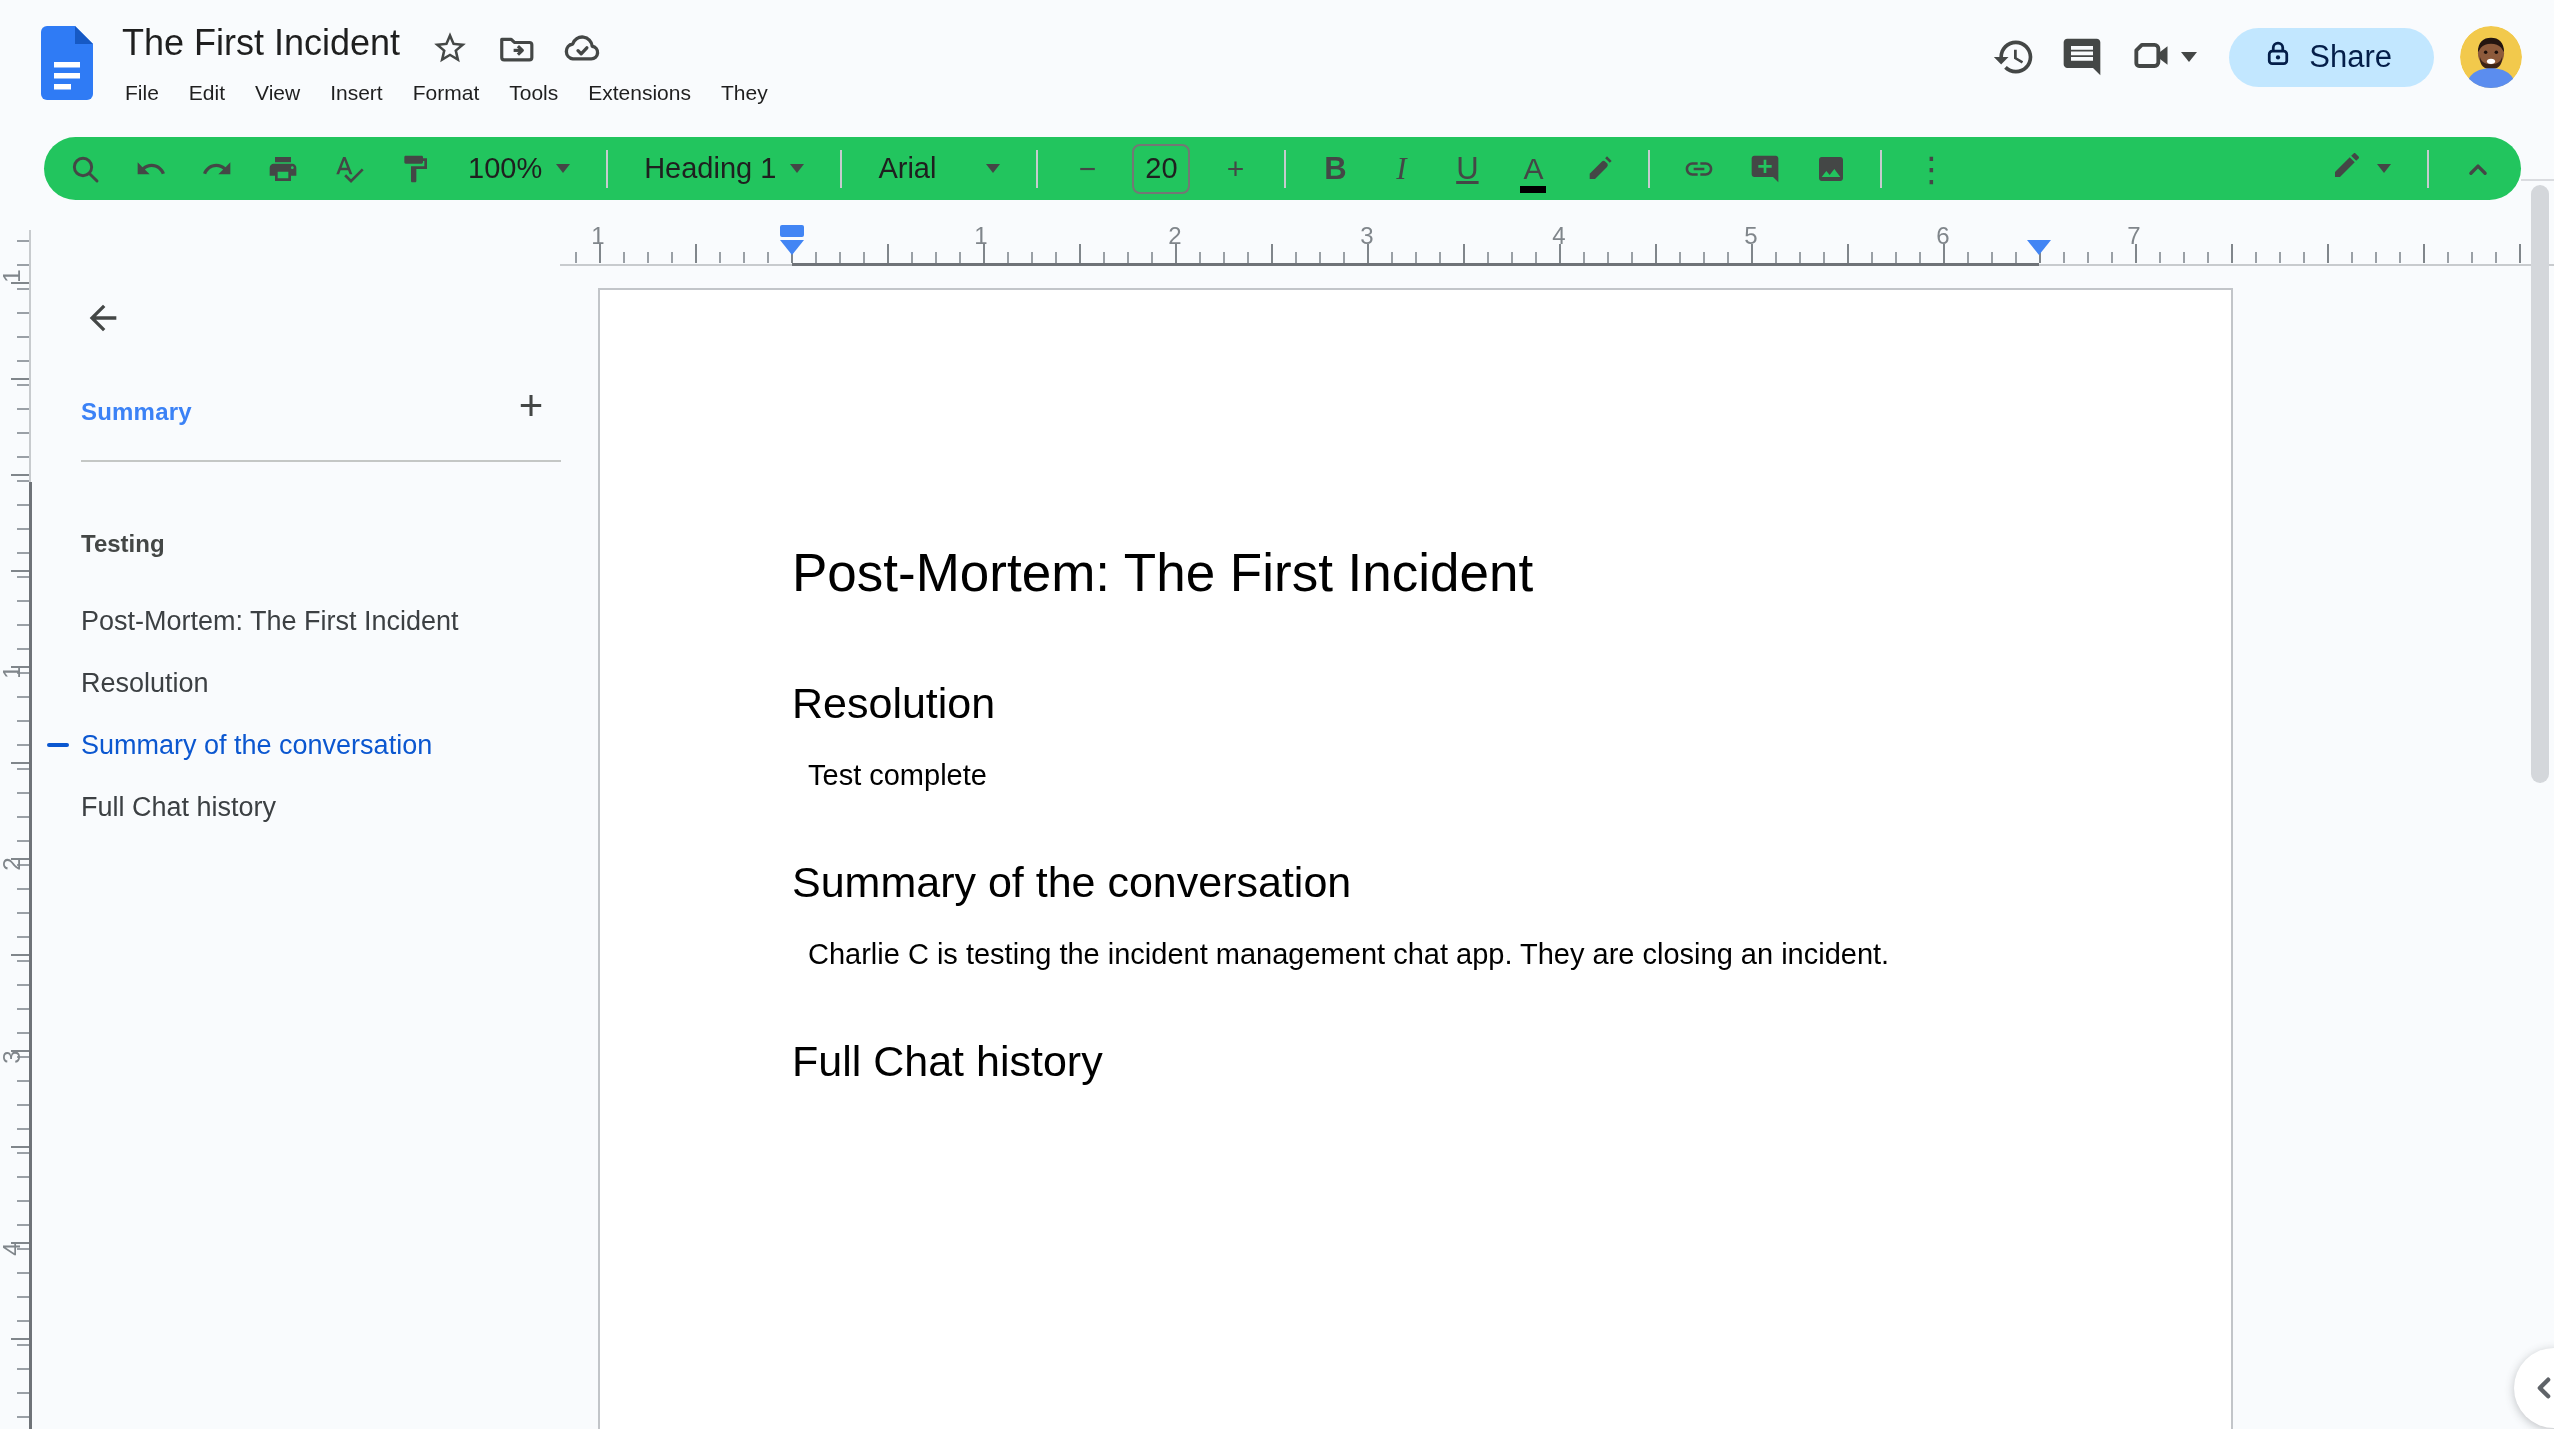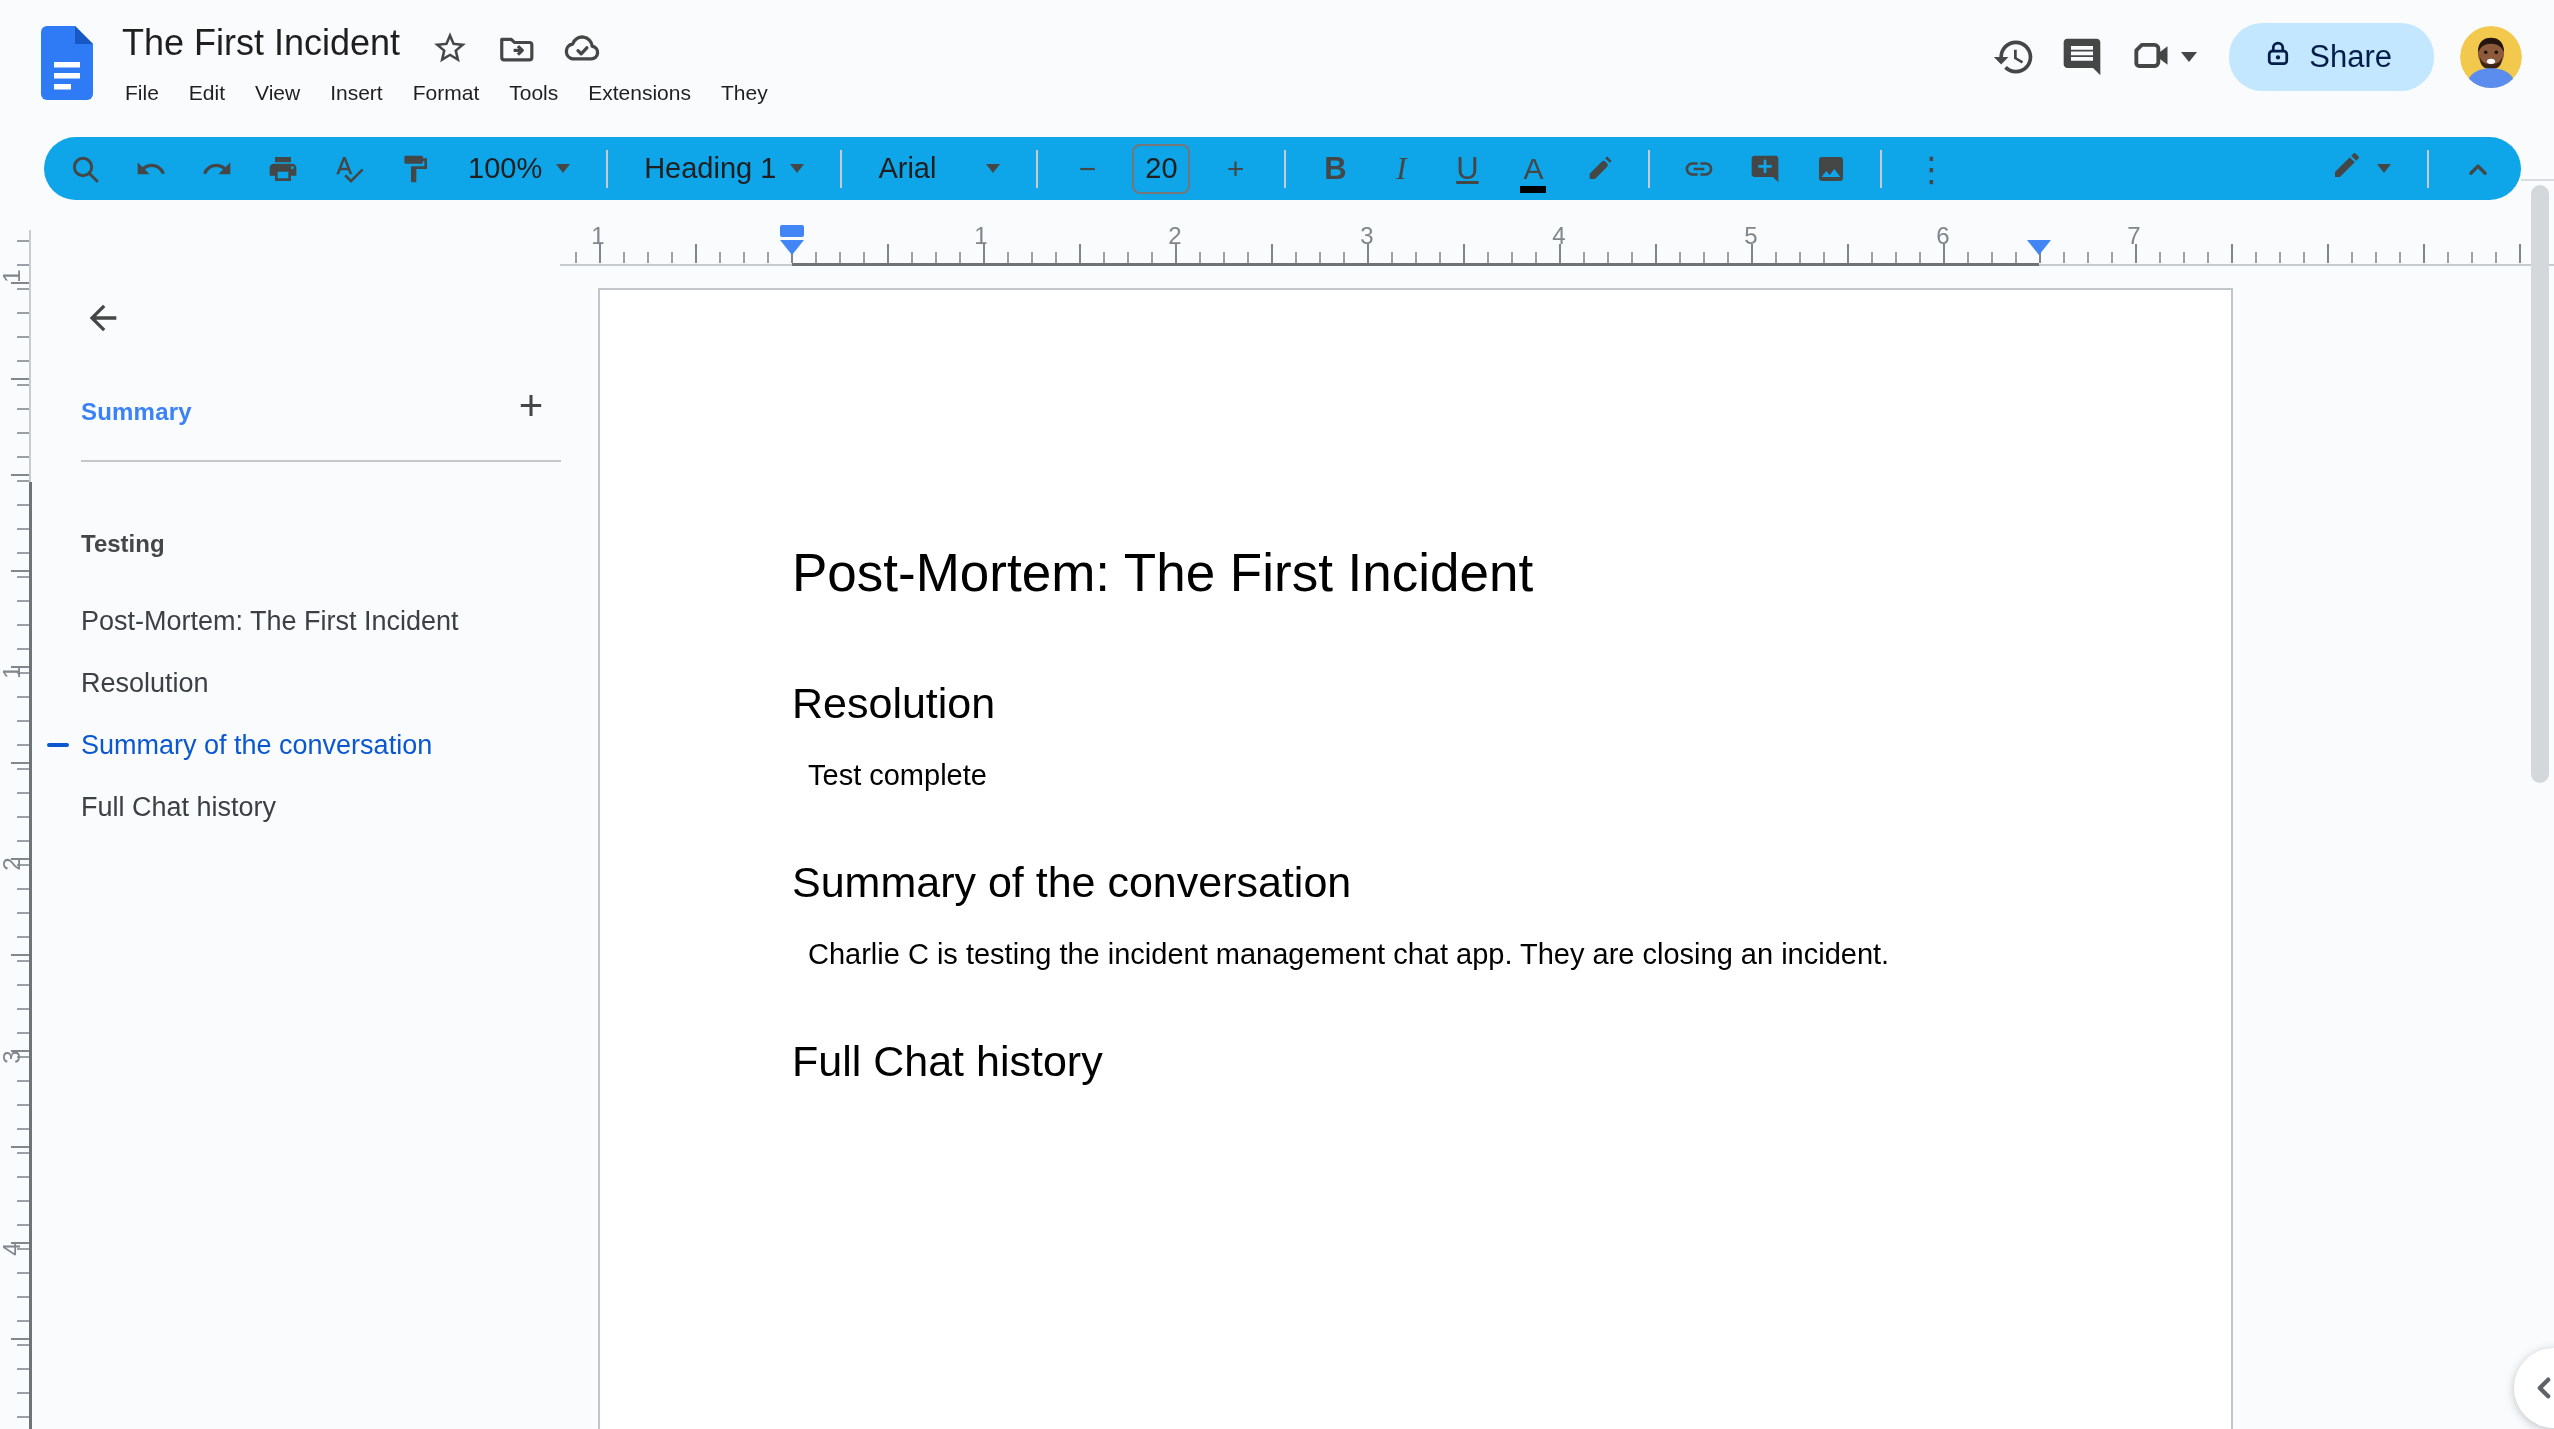--- a/index.html
+++ b/index.html
@@ -15,30 +15,30 @@
   .title-icons { position:absolute; left:428px; top:26px; display:flex; gap:22px; }
   .icon-btn { width:44px; height:44px; display:flex; align-items:center; justify-content:center; border-radius:50%; cursor:pointer; }
   .icon-btn svg { display:block; }
   .menubar { position:absolute; left:110px; top:74px; display:flex; font-size:21px; line-height:38px; color:#1f1f1f; }
   .menu-item { padding:0 15px; border-radius:8px; cursor:pointer; }
   .header-right { position:absolute; right:32px; top:22px; height:70px; display:flex; align-items:center; gap:10px; }
   .hr-btn { width:58px; height:58px; display:flex; align-items:center; justify-content:center; border-radius:50%; cursor:pointer; }
   .video-group { display:flex; align-items:center; gap:8px; padding:0 8px; cursor:pointer; }
   .caret { width:0; height:0; border-left:8px solid transparent; border-right:8px solid transparent; border-top:10px solid #444746; }
   .share-btn {
-    margin-left:14px; height:68px; border-radius:33px; background:#c2e7ff; color:#041e49;
+    margin-left:14px; height:59px; border-radius:33px; background:#c2e7ff; color:#041e49;
     display:flex; align-items:center; gap:16px; padding:0 42px 0 34px;
     font-size:31px; font-weight:500; cursor:pointer;
   }
   .avatar { margin-left:16px; width:62px; height:62px; border-radius:50%; overflow:hidden; cursor:pointer; flex:none; }
   .edge-line { position:absolute; left:2521px; right:0; top:179px; height:2px; background:#dadce0; }
   
   .toolbar {
     position:absolute; left:44px; top:137px; width:2477px; height:63px;
-    background:#0ea5e9; border-radius:32px; display:flex; align-items:center;
+    background:#22c55e; border-radius:32px; display:flex; align-items:center;
     padding:0 16px 0 14px; gap:12px;
   }
   .tb-btn { min-width:54px; height:54px; display:flex; align-items:center; justify-content:center; border-radius:8px; cursor:pointer; color:#444746; }
   .tb-divider { width:2px; height:38px; background:#c7cbce; margin:0 10px; flex:none; }
   .tb-select { display:flex; align-items:center; gap:14px; padding:0 14px; height:54px; border-radius:8px; cursor:pointer; font-size:29px; color:#1f1f1f; white-space:nowrap; }
   .tb-select .caret { border-left-width:7px; border-right-width:7px; border-top-width:9px; }
   .style-select { min-width:186px; justify-content:space-between; }
   .font-select  { min-width:150px; justify-content:space-between; }
   .size-box {
     width:58px; height:50px; border:2px solid #747775; border-radius:8px;

